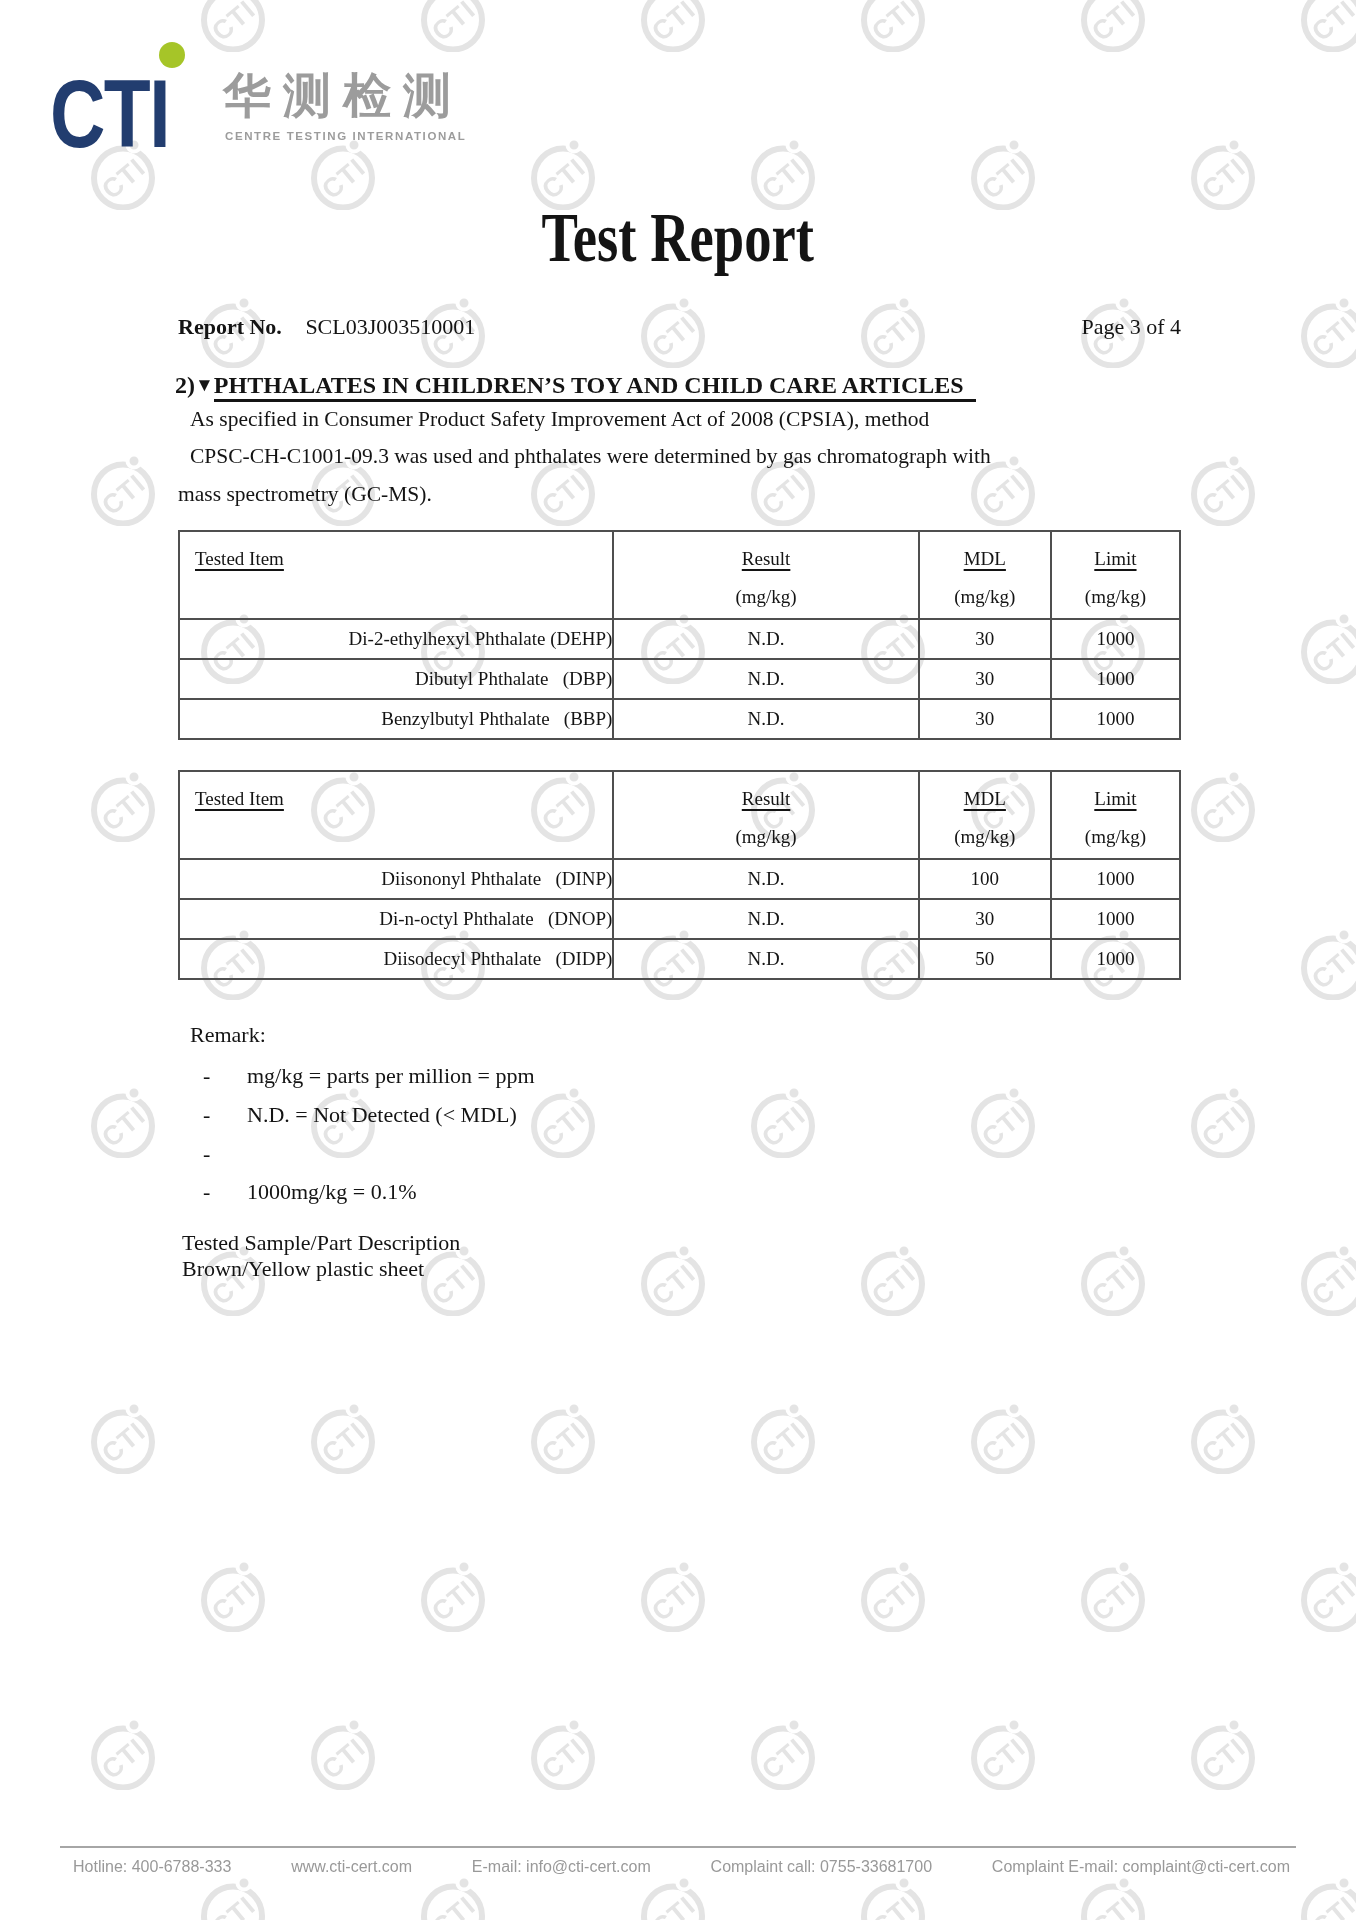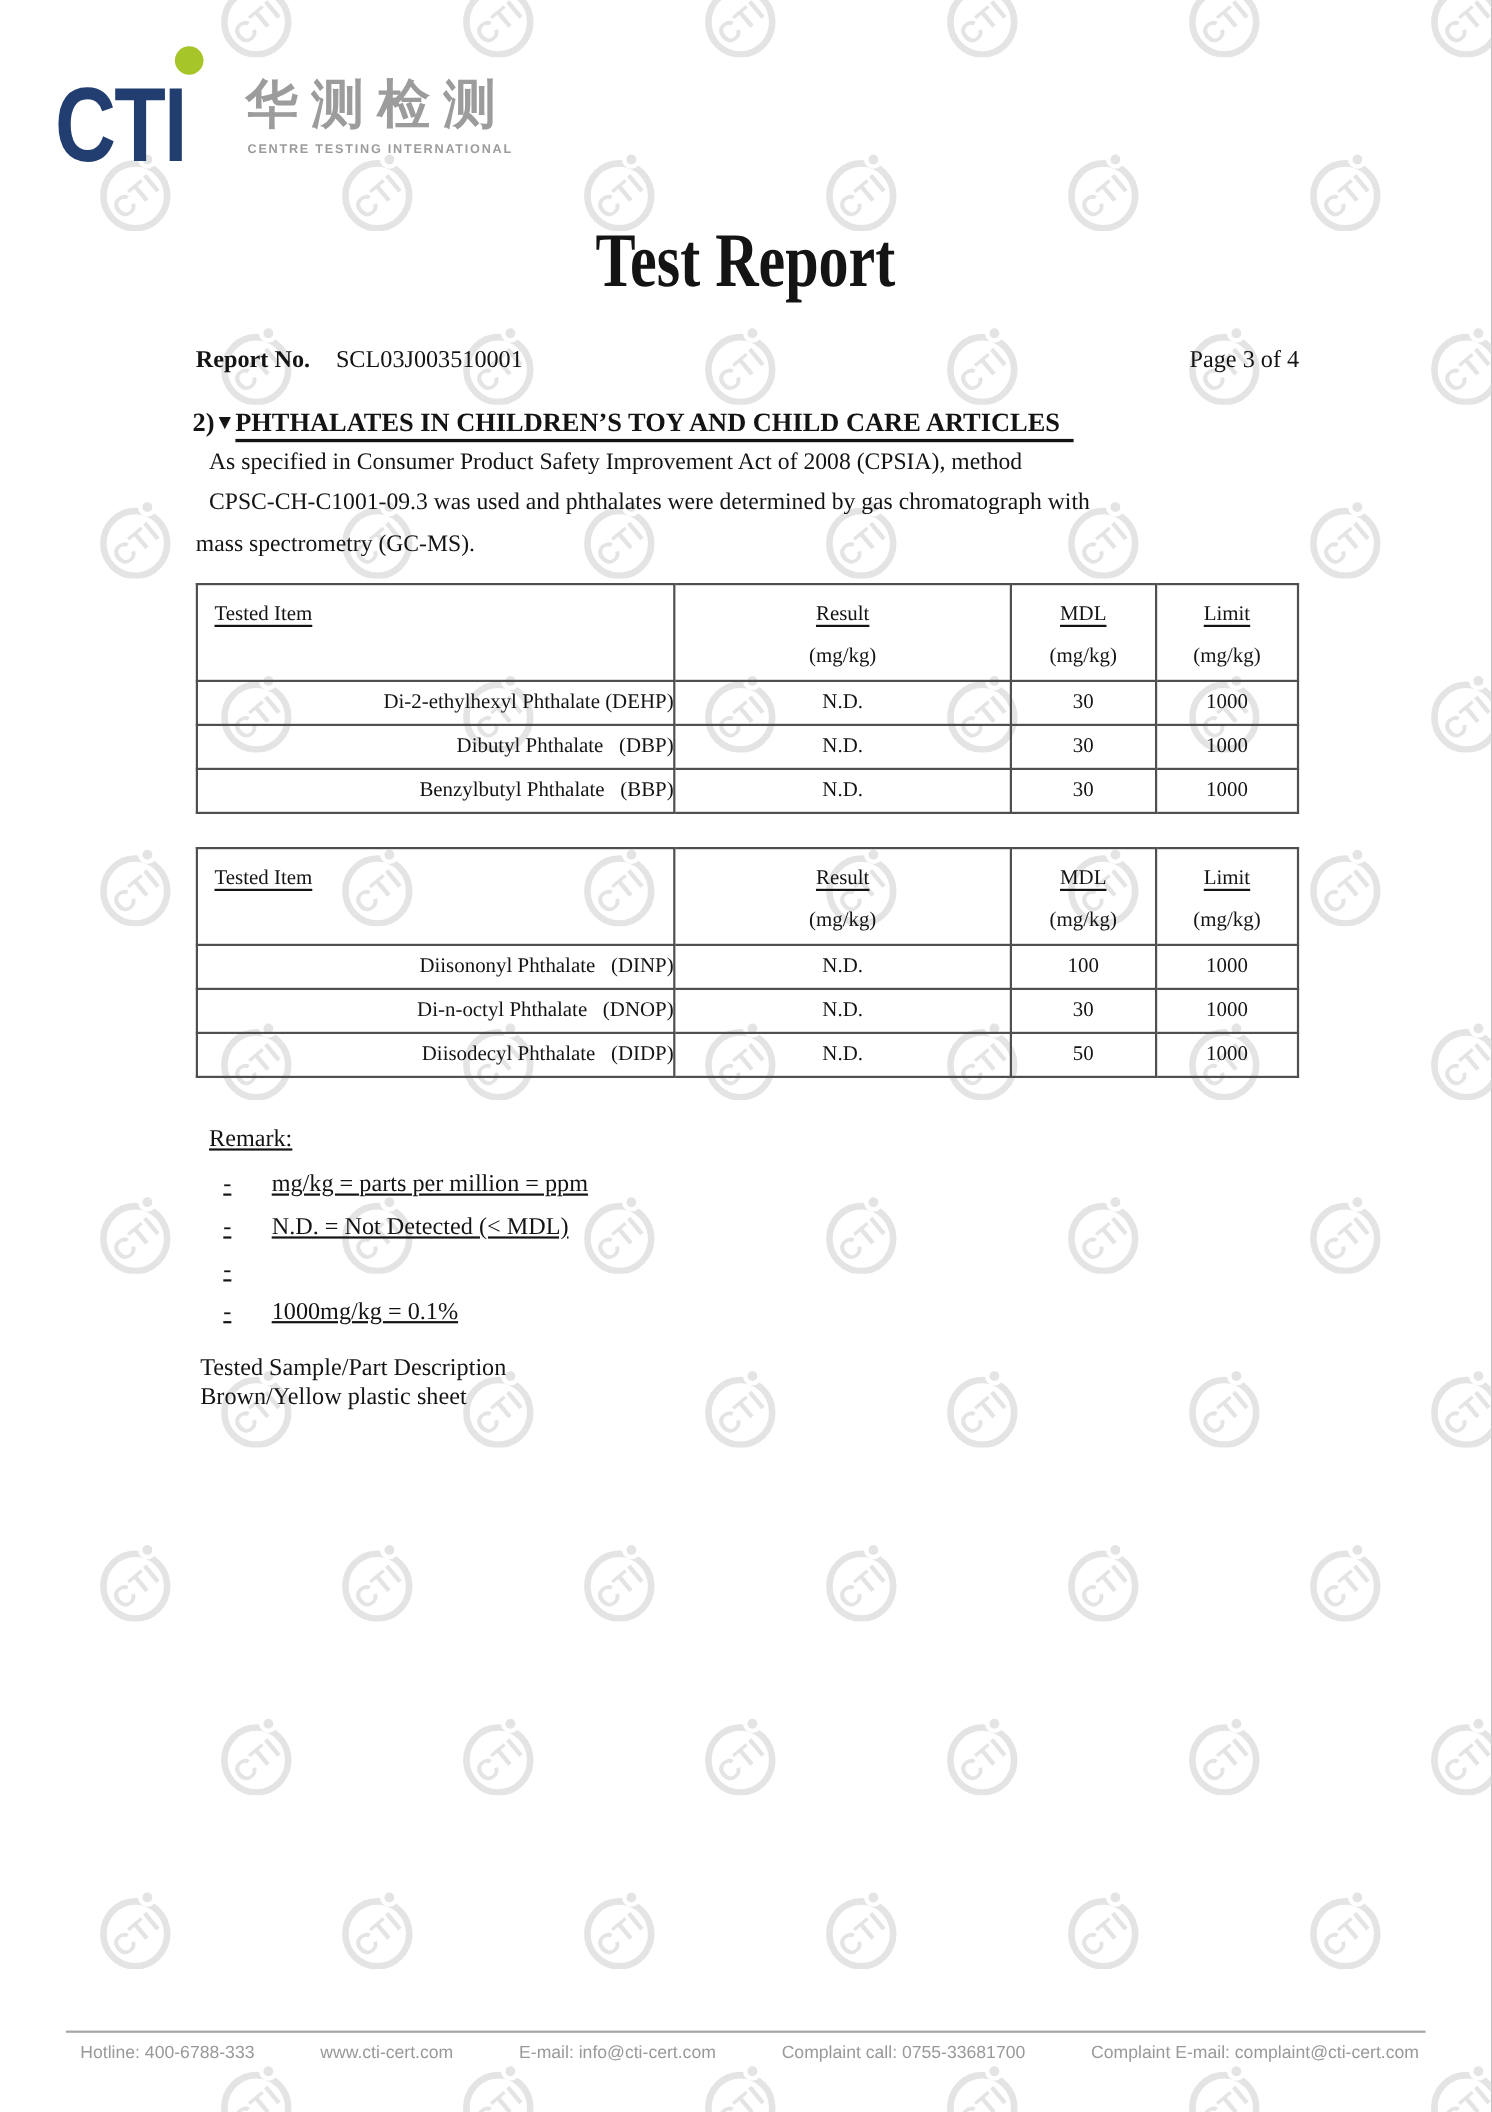--- a/index.html
+++ b/index.html
@@ -44,21 +44,21 @@
   #table2{top:770px;}
   table.results td,table.results th{border:2px solid #4f4f4f;padding:0;font-weight:normal;}
   col.c1{width:43.4%;}col.c2{width:30.5%;}col.c3{width:13.2%;}col.c4{width:12.9%;}
   tr.hdr td{height:78px;vertical-align:top;padding-top:8px;line-height:38px;text-align:center;}
   tr.hdr td.first{text-align:left;padding-left:15px;}
   .colhead{text-decoration:underline;text-decoration-thickness:2px;text-underline-offset:4px;}
   tr.datarow td{height:38px;text-align:center;}
   tr.datarow td.first{text-align:right;padding-left:15px;white-space:pre-wrap;}
 
   
-  .remark{position:absolute;left:190px;top:1020px;width:760px;text-decoration:underline;}
+  .remark{position:absolute;left:190px;top:1020px;width:760px;}
   .remark-label{font-size:22px;line-height:30px;}
   .remark-items{margin-top:7px;}
   .remark-item{display:flex;line-height:38.8px;font-size:22px;}
   .remark-item .dash{width:57px;padding-left:13px;box-sizing:border-box;}
 
   
   .sample-line{position:absolute;left:182px;top:1230px;font-size:22px;display:flex;flex-direction:column;}
   .sample-label{width:348px;}
 
   

